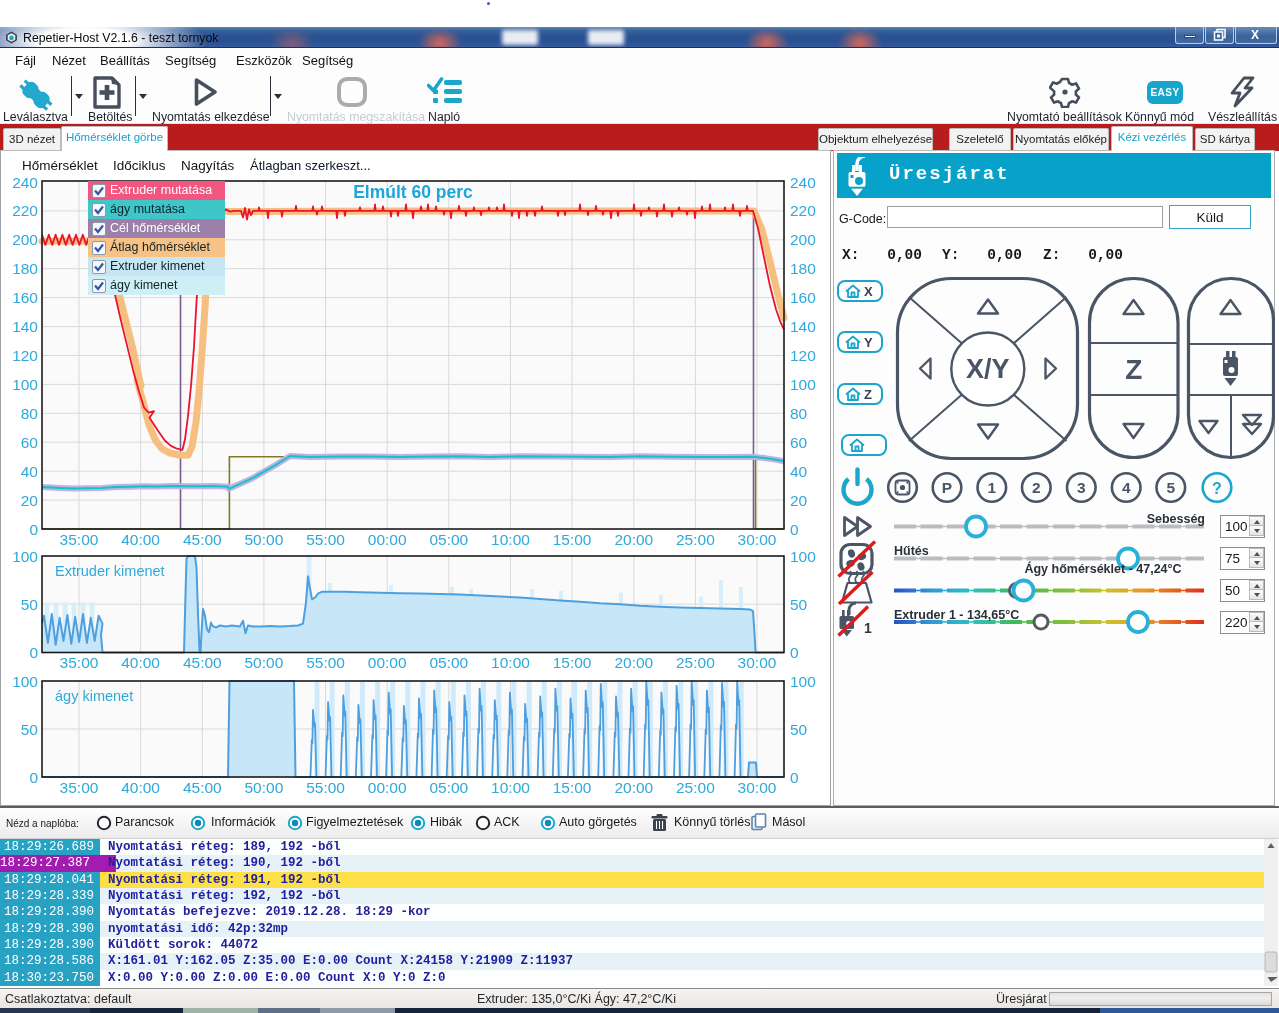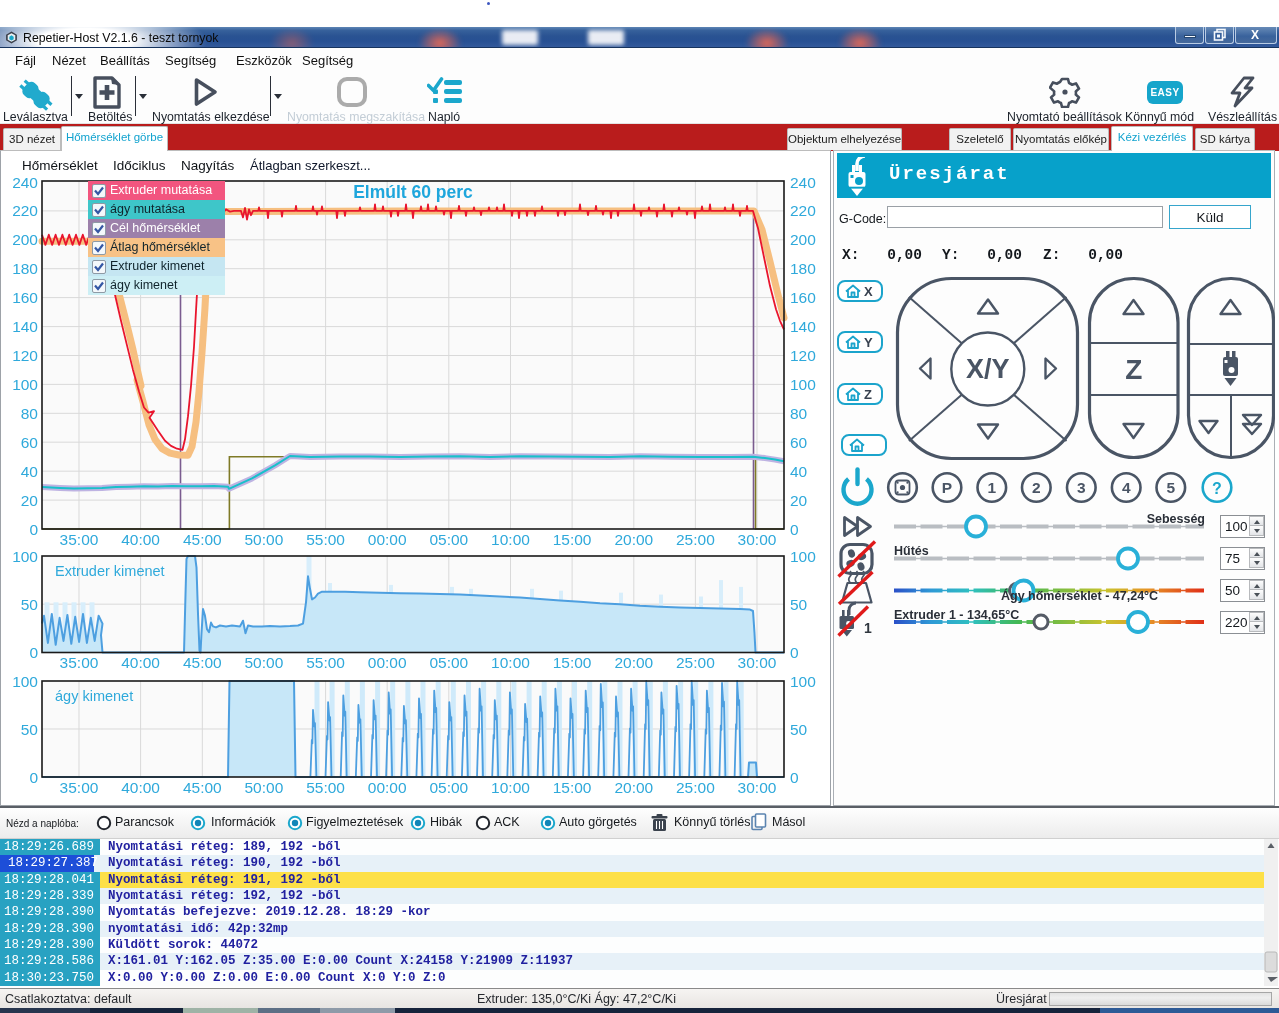--- a/index.html
+++ b/index.html
@@ -127,21 +127,21 @@
  <svg class="abs" style="left:1228px;top:4px" width="28" height="32" viewBox="0 0 28 32">
    <path d="M16 2 H25 L17 12 H24 L7 30 L12 17 H4 Z" fill="none" stroke="#474f5d" stroke-width="2.8" stroke-linejoin="round"></path>
  </svg>
  <div class="tlab" style="left:1208px">Vészleállítás</div>
 </div>
 
 <div class="abs" style="left:0;top:97px;width:1279px;height:27px;background:#b91c1c">
  <div style="position:absolute;left:0;top:26px;width:831px;height:1px;background:#bcbcbc"></div>
  <div class="tab" style="left:3px;top:4px;width:58px;">3D nézet</div>
  <div class="tab act" style="left:61px;width:107px;">Hőmérséklet görbe</div>
- <div class="tab" style="left:787px;top:4px;width:115px;">Objektum elhelyezése</div>
+ <div class="tab" style="left:818px;top:4px;width:115px;">Objektum elhelyezése</div>
  <div class="tab" style="left:949px;top:4px;width:62px;">Szeletelő</div>
  <div class="tab" style="left:1013px;top:4px;width:96px;">Nyomtatás előkép</div>
  <div class="tab act" style="left:1111px;width:82px;">Kézi vezérlés</div>
  <div class="tab" style="left:1195px;top:4px;width:60px;">SD kártya</div>
 </div>
 
 <div class="abs" style="left:0;top:123px;width:831px;height:656px;background:#fff;border:1px solid #9da2a8;border-top:1px solid #bcbcbc">
  <div class="abs" style="left:21px;top:7px;font-size:13.5px;color:#101418">Hőmérséklet</div>
  <div class="abs" style="left:112px;top:7px;font-size:13.5px;color:#101418">Időciklus</div>
  <div class="abs" style="left:180px;top:7px;font-size:13.5px;color:#101418">Nagyítás</div>
@@ -577,21 +577,21 @@
   <circle cx="975" cy="525.5" r="10" fill="#fff" stroke="#29b0d8" stroke-width="3.8"></circle>
   <circle cx="1127" cy="557.5" r="10" fill="#fff" stroke="#29b0d8" stroke-width="3.8"></circle>
   <circle cx="1015.5" cy="589.5" r="7" fill="#fff" stroke="#555b66" stroke-width="3"></circle>
   <circle cx="1022.5" cy="589.5" r="10" fill="#fff" stroke="#29b0d8" stroke-width="3.8"></circle>
   <circle cx="1040" cy="621" r="7" fill="#fff" stroke="#555b66" stroke-width="3"></circle>
   <circle cx="1137" cy="621" r="10" fill="#fff" stroke="#29b0d8" stroke-width="3.8"></circle>
  </svg>
 
  <div class="abs" style="left:267px;top:361px;width:104px;text-align:right;font-size:12.5px;font-weight:bold;color:#2a2f38">Sebesség</div>
  <div class="abs" style="left:60px;top:393px;font-size:12.5px;font-weight:bold;color:#2a2f38">Hűtés</div>
- <div class="abs" style="left:167px;top:438px;width:204px;text-align:left;font-size:12.5px;font-weight:bold;color:#2a2f38">Ágy hőmérséklet - 47,24°C</div>
+ <div class="abs" style="left:167px;top:411px;width:204px;text-align:center;font-size:12.5px;font-weight:bold;color:#2a2f38">Ágy hőmérséklet - 47,24°C</div>
  <div class="abs" style="left:60px;top:457px;font-size:12.5px;font-weight:bold;color:#2a2f38">Extruder 1 - 134,65°C</div>
 <div class="abs" style="left:386px;top:364px;width:45px;height:23px;border:1px solid #8b8f94;background:#fff">
         <span style="position:absolute;left:4px;top:3px;font-size:13.5px;color:#14181d">100</span>
         <div style="position:absolute;right:0;top:0;width:15px;height:21px">
           <div style="height:10px;border:1px solid #b8babd;background:linear-gradient(#fdfdfd,#e3e5e8);position:relative">
             <div style="position:absolute;left:3.5px;top:3px;width:0;height:0;border-left:3px solid transparent;border-right:3px solid transparent;border-bottom:4px solid #4a5158"></div>
           </div>
           <div style="height:10px;border:1px solid #b8babd;border-top:none;background:linear-gradient(#fdfdfd,#e3e5e8);position:relative">
             <div style="position:absolute;left:3.5px;top:3px;width:0;height:0;border-left:3px solid transparent;border-right:3px solid transparent;border-top:4px solid #4a5158"></div>
           </div>
@@ -671,21 +671,21 @@
     <div class="abs" style="left:494px;top:788px;font-size:12.5px;color:#16191d">ACK</div>
     <div class="abs" style="left:559px;top:788px;font-size:12.5px;color:#16191d">Auto görgetés</div>
     <div class="abs" style="left:674px;top:788px;font-size:12.5px;color:#16191d">Könnyű törlés</div>
     <div class="abs" style="left:772px;top:788px;font-size:12.5px;color:#16191d">Másol</div>
     <div class="abs" style="left:0;top:812px;width:1264px;height:147px;background:#fdfefe;font-family:'Liberation Mono',monospace;font-size:12.5px">
       <div style="position:absolute;left:0;top:0.0px;width:1264px;height:16.3px;background:#fdfefe">
         <span style="position:absolute;left:0;top:0;width:100px;height:16.3px;background:#28a2c2;color:#fff;padding-left:4px;line-height:16.3px">18:29:26.689</span>
         <span style="position:absolute;left:108px;top:0;line-height:16.3px;color:#2121a0;font-weight:bold">Nyomtatási réteg: 189, 192 -ből</span>
       </div>
       <div style="position:absolute;left:0;top:16.3px;width:1264px;height:16.3px;background:#e7f1f8">
-        <span style="position:absolute;left:0;top:0;width:94px;height:16.3px;background:#1d4ed8;color:#fff;padding-left:8px;line-height:16.3px">18:29:27.387</span>
+        <span style="position:absolute;left:0;top:0;width:116px;height:16.3px;background:#a21caf;color:#fff;padding-left:0;line-height:16.3px">18:29:27.387</span>
         <span style="position:absolute;left:108px;top:0;line-height:16.3px;color:#2121a0;font-weight:bold">Nyomtatási réteg: 190, 192 -ből</span>
       </div>
       <div style="position:absolute;left:0;top:32.7px;width:1264px;height:16.3px;background:#fde047">
         <span style="position:absolute;left:0;top:0;width:100px;height:16.3px;background:#28a2c2;color:#fff;padding-left:4px;line-height:16.3px">18:29:28.041</span>
         <span style="position:absolute;left:108px;top:0;line-height:16.3px;color:#2121a0;font-weight:bold">Nyomtatási réteg: 191, 192 -ből</span>
       </div>
       <div style="position:absolute;left:0;top:49.0px;width:1264px;height:16.3px;background:#e7f1f8">
         <span style="position:absolute;left:0;top:0;width:100px;height:16.3px;background:#28a2c2;color:#fff;padding-left:4px;line-height:16.3px">18:29:28.339</span>
         <span style="position:absolute;left:108px;top:0;line-height:16.3px;color:#2121a0;font-weight:bold">Nyomtatási réteg: 192, 192 -ből</span>
       </div>

